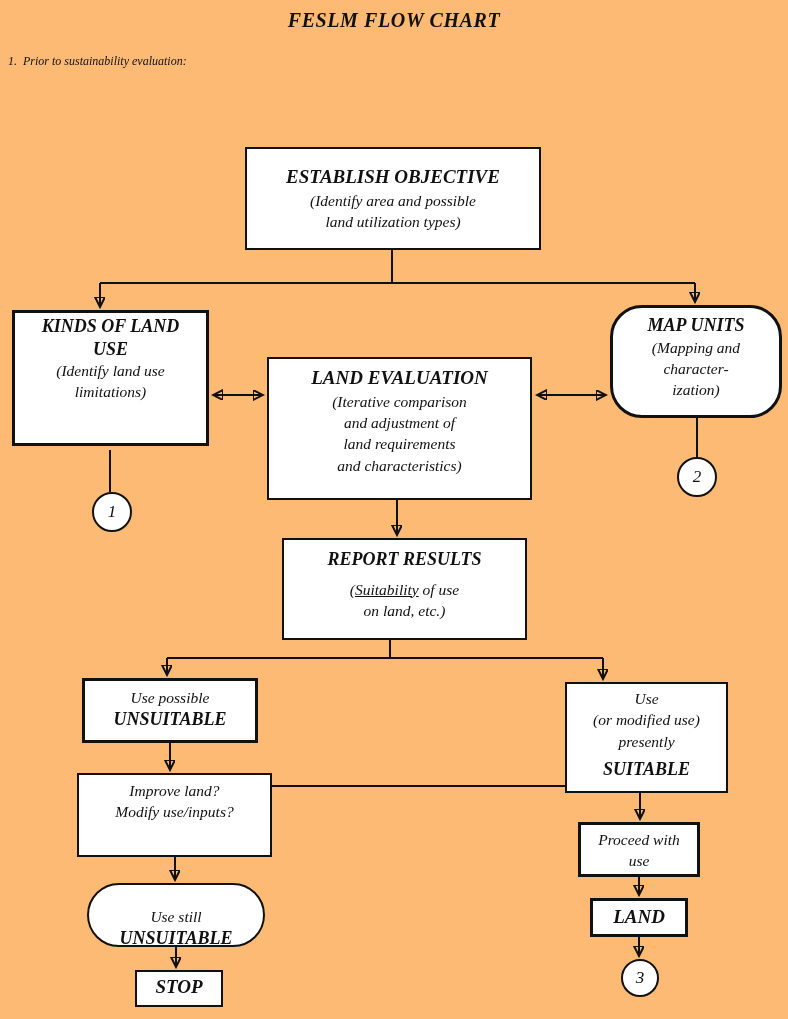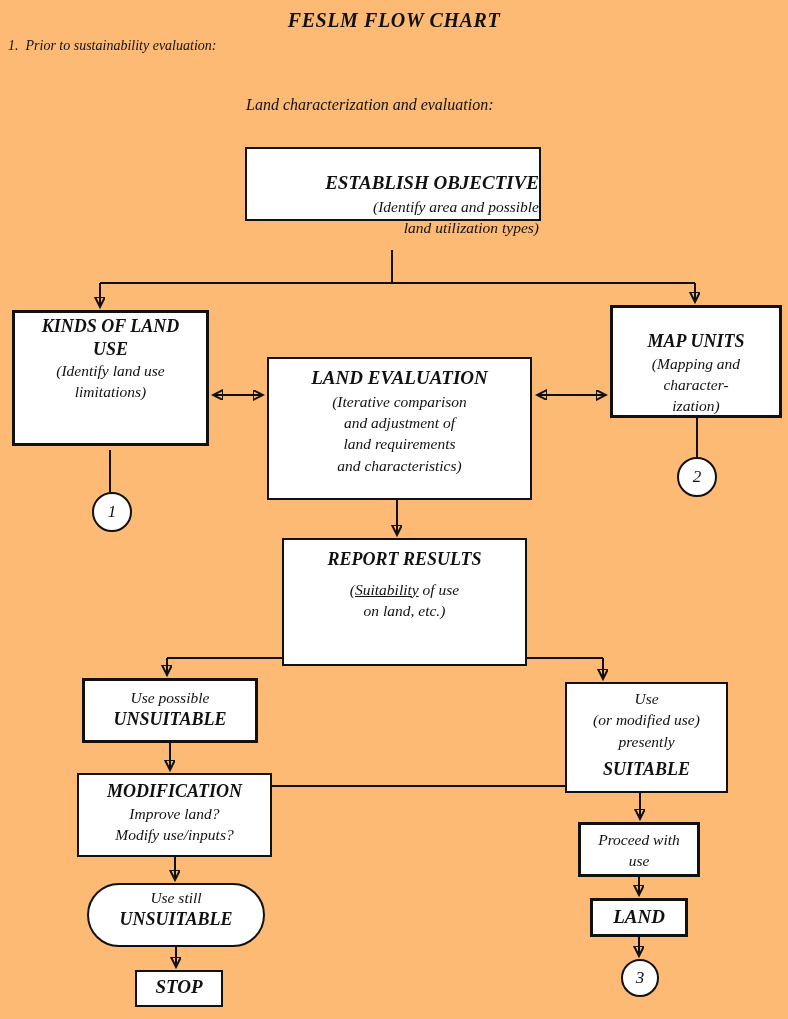--- a/index.html
+++ b/index.html
@@ -24,51 +24,51 @@
   #connectors line, #connectors path { stroke: #111; stroke-width: 2; fill: none; }
   .txt { position: absolute; z-index: 1; }
   .page-title {
     left: 0; right: 0; top: 9px;
     text-align: center;
     font-weight: bold;
     font-size: 20px;
     letter-spacing: 0.6px;
   }
   .step-label {
-    left: 8px; top: 38px;
-    font-size: 14px;
+    left: 8px; top: 54px;
+    font-size: 12px;
     white-space: pre;
   }
   .section-label {
     left: 246px; top: 96px;
     font-size: 16px;
   }
   .node {
     position: absolute;
     z-index: 1;
     background: #fff;
     border: 2px solid #111;
     text-align: center;
     font-size: 15.5px;
     line-height: 1.38;
   }
   .node .bt { font-weight: bold; font-size: 18px; line-height: 1.25; display: block; }
   .node .bt-lg { font-weight: bold; font-size: 19px; line-height: 1.3; display: block; }
   .node .ln { display: block; }
   .u { text-decoration: underline; }
 
-  .n-establish   { left: 245px; top: 147px; width: 296px; height: 74px; padding-top: 22px; text-align: right; }
+  .n-establish   { left: 245px; top: 147px; width: 296px; height: 103px; padding-top: 16px; }
   .n-kinds       { left: 12px;  top: 310px; width: 197px; height: 136px; padding-top: 2px; border-width: 3px; }
   .n-landeval    { left: 267px; top: 357px; width: 265px; height: 143px; padding-top: 7px; }
-  .n-mapunits    { left: 610px; top: 305px; width: 172px; height: 113px; padding-top: 22px; border-width: 3px; }
-  .n-report      { left: 282px; top: 538px; width: 245px; height: 128px; padding-top: 8px; }
+  .n-mapunits    { left: 610px; top: 305px; width: 172px; height: 113px; padding-top: 6px; border-width: 3px; border-radius: 32px; }
+  .n-report      { left: 282px; top: 538px; width: 245px; height: 102px; padding-top: 8px; }
   .n-unsuit1     { left: 82px;  top: 678px; width: 176px; height: 65px;  padding-top: 6px; border-width: 3px; }
   .n-suitable    { left: 565px; top: 682px; width: 163px; height: 111px; padding-top: 4px; }
   .n-modif       { left: 77px;  top: 773px; width: 195px; height: 84px;  padding-top: 5px; }
-  .n-unsuit2     { left: 87px;  top: 883px; width: 178px; height: 64px;  padding-top: 2px; border-radius: 32px; }
+  .n-unsuit2     { left: 87px;  top: 883px; width: 178px; height: 64px;  padding-top: 21px; border-radius: 32px; }
   .n-stop        { left: 135px; top: 970px; width: 88px;  height: 37px;  padding-top: 3px; }
   .n-proceed     { left: 578px; top: 822px; width: 122px; height: 55px;  padding-top: 4px; border-width: 3px; }
   .n-feslm       { left: 590px; top: 898px; width: 98px;  height: 39px;  padding-top: 4px; border-width: 3px; }
 
   .report-gap { display: block; height: 8px; }
   .suit-gap { display: block; height: 6px; }
 
   .circle {
     position: absolute;
     z-index: 1;
@@ -121,21 +121,20 @@
     <line x1="175" y1="857" x2="175" y2="879" marker-end="url(#ah)"></line>
     <line x1="176" y1="947" x2="176" y2="966" marker-end="url(#ah)"></line>
 
     <line x1="640" y1="793" x2="640" y2="818" marker-end="url(#ah)"></line>
     <line x1="639" y1="877" x2="639" y2="894" marker-end="url(#ah)"></line>
     <line x1="639" y1="937" x2="639" y2="955" marker-end="url(#ah)"></line>
   </svg>
 
   <div class="txt page-title">FESLM FLOW CHART</div>
   <div class="txt step-label">1.  Prior to sustainability evaluation:</div>
-  <div class="txt section-label">Land characterization and evaluation:</div>
 
   <div class="node n-establish">
     <span class="bt-lg">ESTABLISH OBJECTIVE</span>
     <span class="ln">(Identify area and possible</span>
     <span class="ln">land utilization types)</span>
   </div>
 
   <div class="node n-kinds">
     <span class="bt">KINDS OF LAND</span>
     <span class="bt">USE</span>
@@ -172,21 +171,20 @@
 
   <div class="node n-suitable">
     <span class="ln">Use</span>
     <span class="ln">(or modified use)</span>
     <span class="ln">presently</span>
     <span class="suit-gap"></span>
     <span class="bt">SUITABLE</span>
   </div>
 
   <div class="node n-modif">
-    <span class="bt">MODIFICATION</span>
     <span class="ln">Improve land?</span>
     <span class="ln">Modify use/inputs?</span>
   </div>
 
   <div class="node n-unsuit2">
     <span class="ln">Use still</span>
     <span class="bt">UNSUITABLE</span>
   </div>
 
   <div class="node n-stop">

